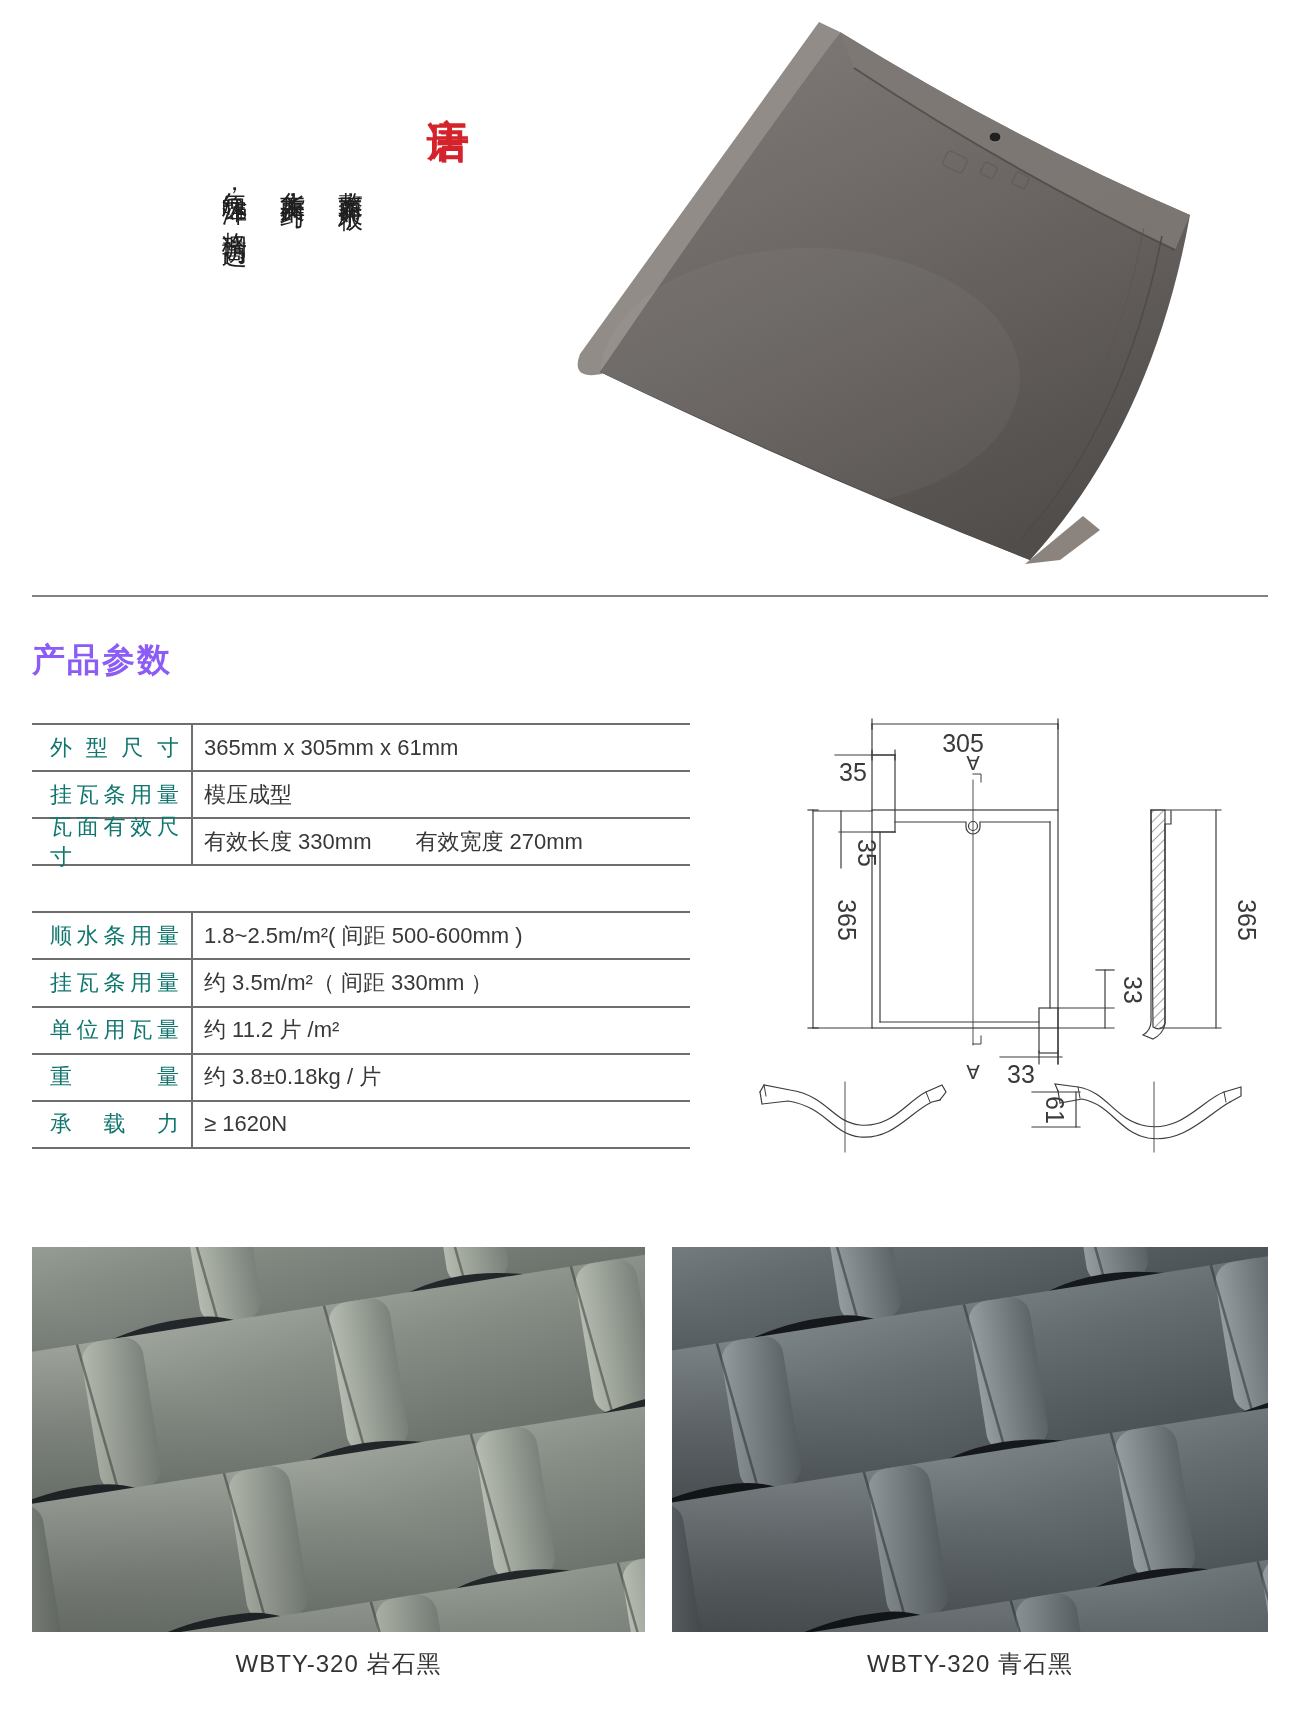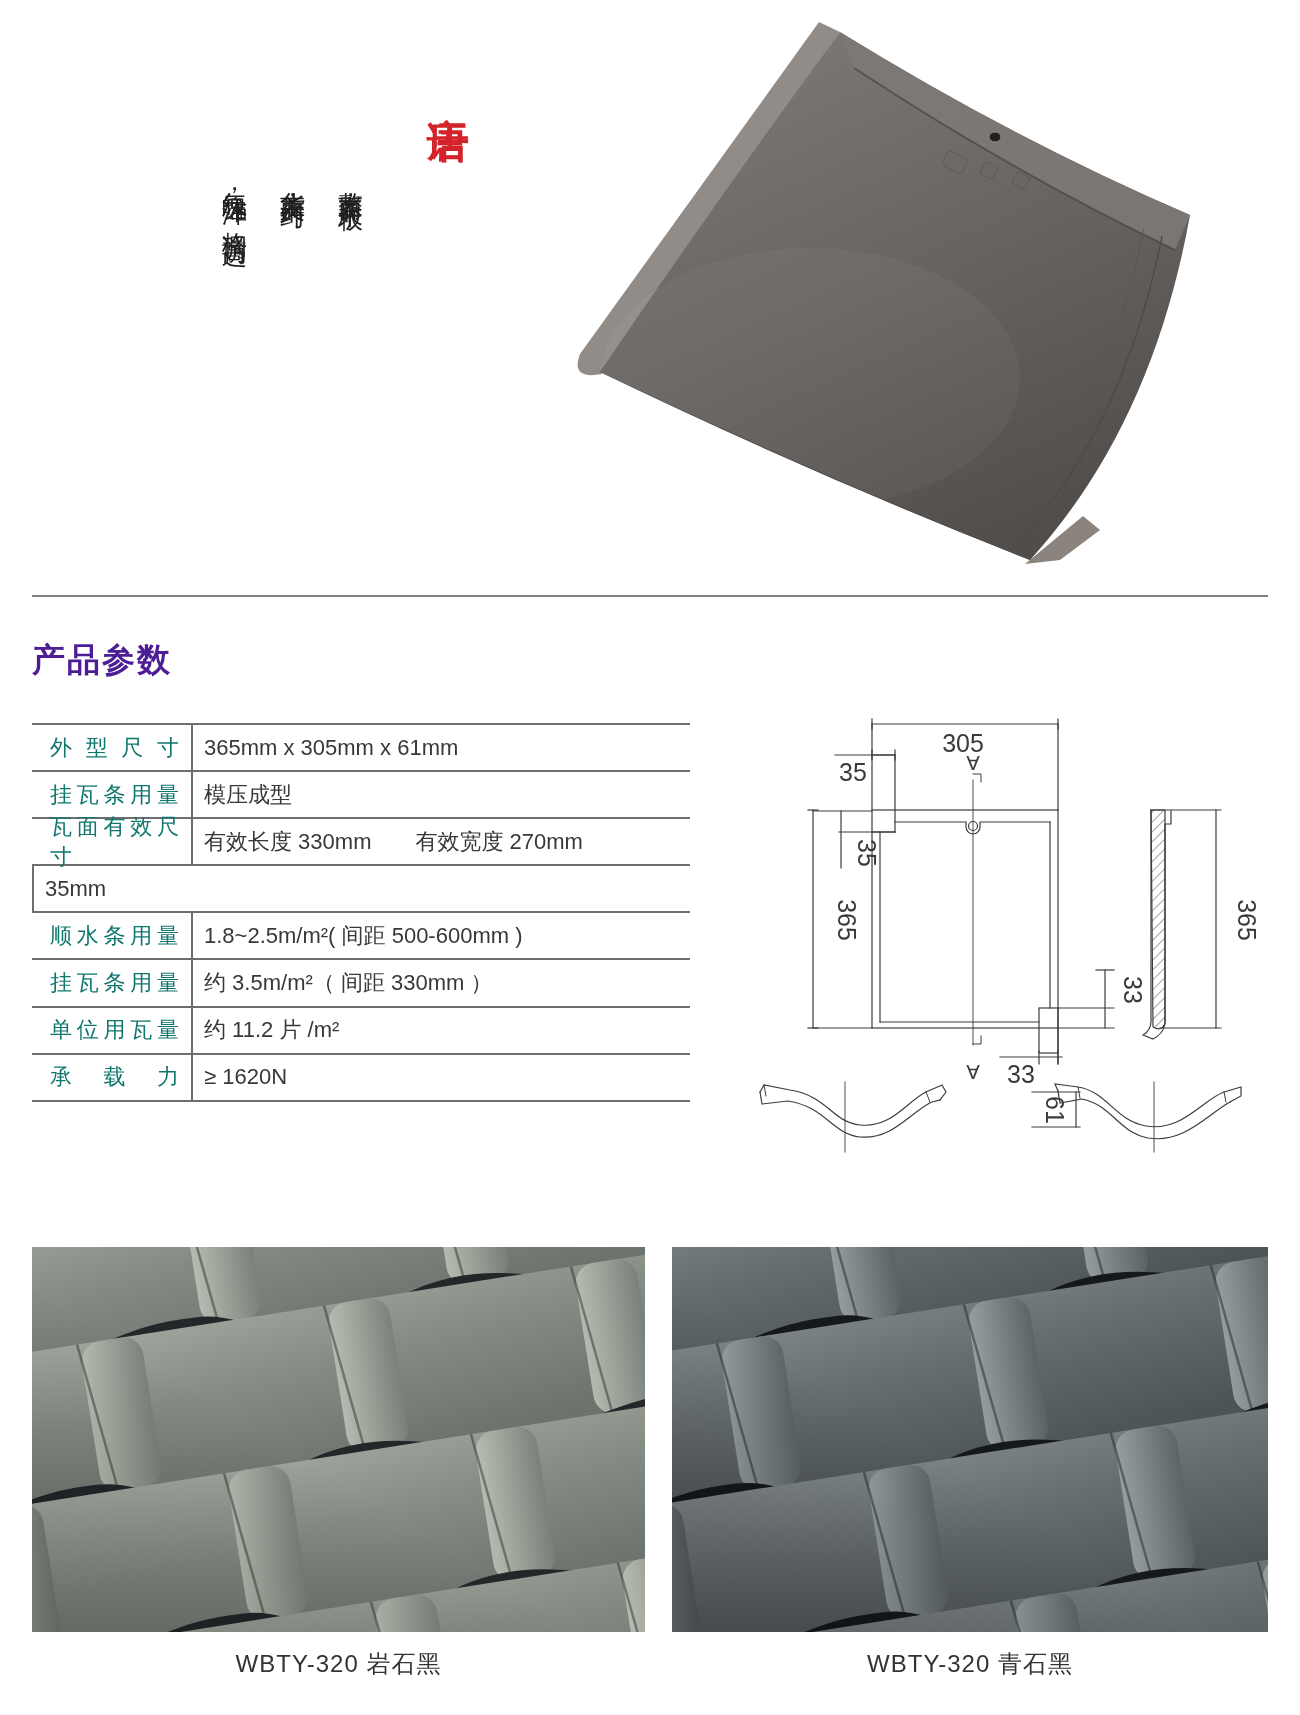--- a/index.html
+++ b/index.html
@@ -97,49 +97,52 @@
 
     <g stroke="#5a5653" fill="none" stroke-width="1.4" opacity="0.55">
       <rect x="424" y="146" width="22" height="16" rx="4" transform="rotate(26 435 154)"></rect>
       <rect x="462" y="156" width="14" height="13" rx="2" transform="rotate(26 469 162)"></rect>
       <rect x="494" y="166" width="14" height="13" rx="2" transform="rotate(26 501 172)"></rect>
     </g>
   </svg>
 </div>
 
 <div class="abs divider"></div>
-<div class="abs section-heading" style="color:#4c1d95;">产品参数</div>
+<div class="abs section-heading" style="color:#8b5cf6;">产品参数</div>
 
 <div class="abs spec-table">
   <div class="spec-row">
     <div class="spec-label">外型尺寸</div>
     <div class="spec-value">365mm x 305mm x 61mm</div>
   </div>
   <div class="spec-row">
     <div class="spec-label">挂瓦条用量</div>
     <div class="spec-value">模压成型</div>
   </div>
   <div class="spec-row">
     <div class="spec-label">瓦面有效尺寸</div>
     <div class="spec-value">有效长度 330mm　　有效宽度 270mm</div>
   </div>
   <div class="spec-row">
-    <div class="spec-value">35mm</div>
   </div>
   <div class="spec-row">
     <div class="spec-label">顺水条用量</div>
     <div class="spec-value">1.8~2.5m/m²( 间距 500-600mm )</div>
   </div>
   <div class="spec-row">
     <div class="spec-label">挂瓦条用量</div>
     <div class="spec-value">约 3.5m/m²（ 间距 330mm ）</div>
   </div>
   <div class="spec-row">
     <div class="spec-label">单位用瓦量</div>
     <div class="spec-value">约 11.2 片 /m²</div>
+  </div>
+  <div class="spec-row">
+    <div class="spec-label">重量</div>
+    <div class="spec-value">约 3.8±0.18kg / 片</div>
   </div>
   <div class="spec-row">
     <div class="spec-label">承载力</div>
     <div class="spec-value">≥ 1620N</div>
   </div>
   <div class="bottom-border"></div>
 </div>
 
 <div class="abs" style="left:690px;top:640px;width:580px;height:520px;">
   <svg width="580" height="520" viewBox="0 0 580 520" stroke-linecap="square">

